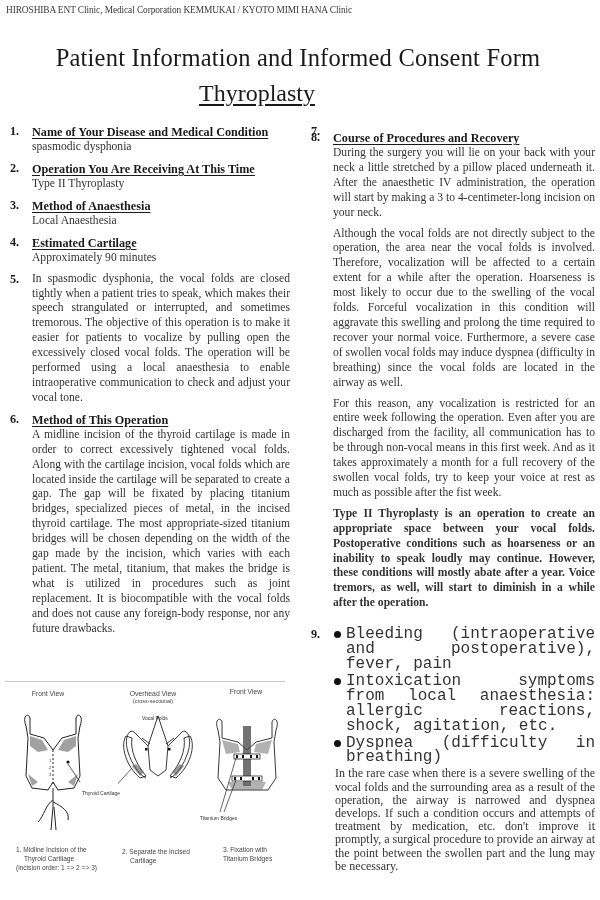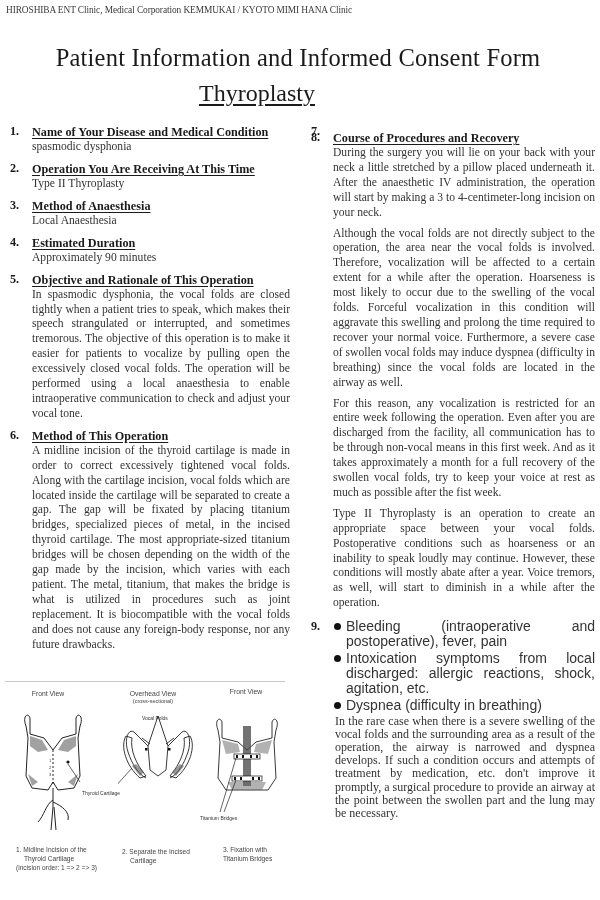--- a/index.html
+++ b/index.html
@@ -43,26 +43,26 @@
       font-size: 12.2px; color: #1a1a1a;
       text-decoration: underline; text-underline-offset: 2px;
       line-height: 16px; white-space: nowrap;
     }
     .sec-body {
       font-family: "Liberation Serif", serif;
       font-size: 11.6px; line-height: 14.9px; color: #333;
       text-align: justify;
     }
     .sec-body p { margin-bottom: 6px; }
-    .sec-body p:last-child { margin-bottom: 8px; }
+    .sec-body p:last-child { margin-bottom: 16px; font-weight: bold; }
     .short { text-align: left; }
 
     .bullets { list-style: none; margin-top: 1px; }
     .bullets li { position: relative; padding-left: 13px; margin-bottom: 2px;
-      font-family: Liberation Sans, sans-serif; font-size: 14px; line-height: 14.9px; color: #333; text-align: justify; }
+      font-family: Liberation Mono, monospace; font-size: 16px; line-height: 14.9px; color: #333; text-align: justify; }
     .bullets li .dot {
       position: absolute; left: 1px; top: 4px; width: 7px; height: 7px; border-radius: 50%; background: #111;
     }
     .sub-note {
       margin-left: 2px; margin-top: 2px;
       font-family: "Liberation Serif", serif; font-size: 12px; line-height: 13.2px; color: #333; text-align: justify;
     }
 
     .divider {
       position: absolute; left: 5px; top: 681px; width: 280px; height: 1px; background: #c8c8c8;
@@ -94,26 +94,25 @@
     <div class="sec-title">Operation You Are Receiving At This Time</div>
     <div class="sec-body short">Type II Thyroplasty</div>
   </div>
   <div class="section">
     <span class="sec-num">3.</span>
     <div class="sec-title">Method of Anaesthesia</div>
     <div class="sec-body short">Local Anaesthesia</div>
   </div>
   <div class="section">
     <span class="sec-num">4.</span>
-    <div class="sec-title">Estimated Duration</div>
+    <div class="sec-title">Estimated Cartilage</div>
     <div class="sec-body short">Approximately 90 minutes</div>
   </div>
   <div class="section">
     <span class="sec-num">5.</span>
-    <div class="sec-title">Objective and Rationale of This Operation</div>
     <div class="sec-body">In spasmodic dysphonia, the vocal folds are closed tightly when a patient tries to speak, which makes their speech strangulated or interrupted, and sometimes tremorous. The objective of this operation is to make it easier for patients to vocalize by pulling open the excessively closed vocal folds. The operation will be performed using a local anaesthesia to enable intraoperative communication to check and adjust your vocal tone.</div>
   </div>
   <div class="section">
     <span class="sec-num">6.</span>
     <div class="sec-title">Method of This Operation</div>
     <div class="sec-body">A midline incision of the thyroid cartilage is made in order to correct excessively tightened vocal folds. Along with the cartilage incision, vocal folds which are located inside the cartilage will be separated to create a gap. The gap will be fixated by placing titanium bridges, specialized pieces of metal, in the incised thyroid cartilage. The most appropriate-sized titanium bridges will be chosen depending on the width of the gap made by the incision, which varies with each patient. The metal, titanium, that makes the bridge is what is utilized in procedures such as joint replacement. It is biocompatible with the vocal folds and does not cause any foreign-body response, nor any future drawbacks.</div>
   </div>
 </div>
 
 <div class="divider"></div>
@@ -218,18 +217,18 @@
       <p>During the surgery you will lie on your back with your neck a little stretched by a pillow placed underneath it. After the anaesthetic IV administration, the operation will start by making a 3 to 4-centimeter-long incision on your neck.</p>
       <p>Although the vocal folds are not directly subject to the operation, the area near the vocal folds is involved. Therefore, vocalization will be affected to a certain extent for a while after the operation. Hoarseness is most likely to occur due to the swelling of the vocal folds. Forceful vocalization in this condition will aggravate this swelling and prolong the time required to recover your normal voice. Furthermore, a severe case of swollen vocal folds may induce dyspnea (difficulty in breathing) since the vocal folds are located in the airway as well.</p>
       <p>For this reason, any vocalization is restricted for an entire week following the operation. Even after you are discharged from the facility, all communication has to be through non-vocal means in this first week. And as it takes approximately a month for a full recovery of the swollen vocal folds, try to keep your voice at rest as much as possible after the fist week.</p>
       <p>Type II Thyroplasty is an operation to create an appropriate space between your vocal folds. Postoperative conditions such as hoarseness or an inability to speak loudly may continue. However, these conditions will mostly abate after a year. Voice tremors, as well, will start to diminish in a while after the operation.</p>
     </div>
   </div>
   <div class="section">
     <span class="sec-num">9.</span>
     <ul class="bullets">
       <li><span class="dot"></span><span>Bleeding (intraoperative and postoperative), fever, pain</span></li>
-      <li><span class="dot"></span><span>Intoxication symptoms from local discharged: allergic reactions, shock, agitation, etc.</span></li>
+      <li><span class="dot"></span><span>Intoxication symptoms from local anaesthesia: allergic reactions, shock, agitation, etc.</span></li>
       <li><span class="dot"></span><span>Dyspnea (difficulty in breathing)</span></li>
     </ul>
     <div class="sub-note">In the rare case when there is a severe swelling of the vocal folds and the surrounding area as a result of the operation, the airway is narrowed and dyspnea develops. If such a condition occurs and attempts of treatment by medication, etc. don't improve it promptly, a surgical procedure to provide an airway at the point between the swollen part and the lung may be necessary.</div>
   </div>
 </div>
 
 </body></html>

